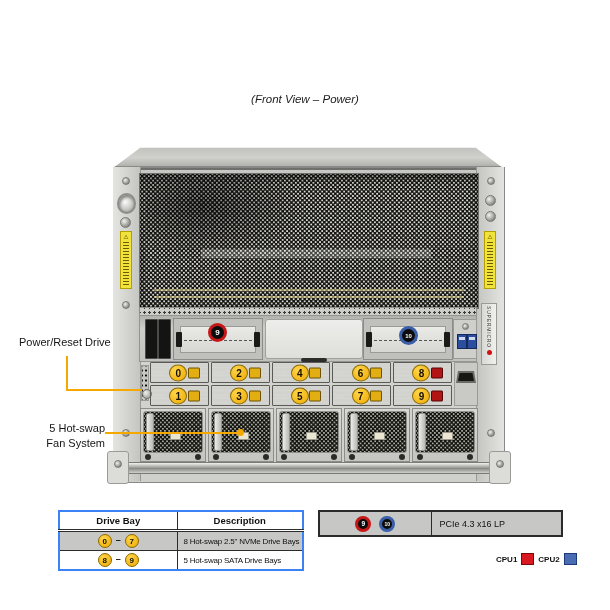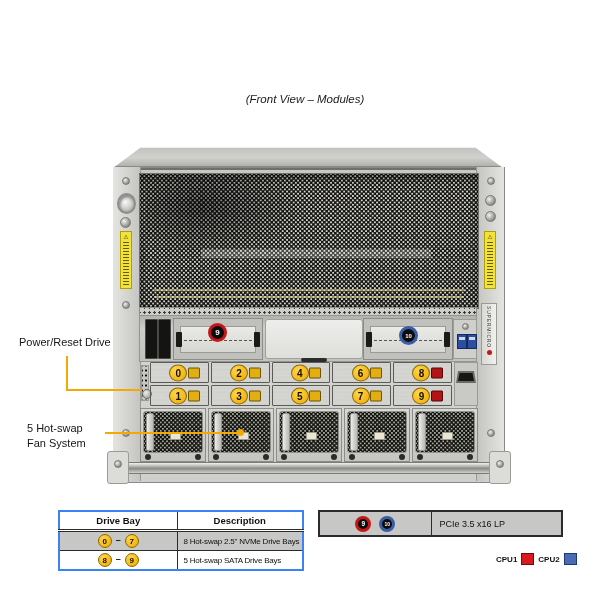--- a/index.html
+++ b/index.html
@@ -173,21 +173,21 @@
         font-size:8px;font-weight:bold;color:#111;}
   .sw{width:11px;height:10px;display:inline-block;}
   .sw.red{background:var(--cpu1,#d81a20);border:1px solid #7a0a0a;}
   .sw.blue{background:var(--cpu2,#4a6cb3);border:1px solid #1c3a7a;}
 </style>
 </head>
 <body>
 
 <div class="page">
 
-  <div class="fv-title">(Front View – Modules)</div>
+  <div class="fv-title">(Front View – Power)</div>
 
   <div class="chassis">
     <div class="lid"></div>
     <div class="front"></div>
 
     <div class="ear left">
       <span class="screw" style="left:9px;top:10px;"></span>
       <div class="ear-hole" style="left:4px;top:26px;"></div>
       <span class="screw big" style="left:7px;top:50px;"></span>
       <div class="warn" style="left:7px;top:64px;">
@@ -357,21 +357,21 @@
     </div>
     <div class="b-ear right">
       <span class="screw" style="left:6px;top:8px;"></span>
     </div>
   </div>
 
   <div class="co-label" style="left:19px;top:336px;">Power/Reset Drive</div>
   <div class="co-line" style="left:66px;top:356px;width:2px;height:35px;"></div>
   <div class="co-line" style="left:66px;top:389px;width:76px;height:2px;"></div>
 
-  <div class="co-label" style="left:27px;top:421px;width:78px;text-align:left;line-height:15px;">
+  <div class="co-label" style="left:27px;top:421px;width:78px;text-align:right;line-height:15px;">
     <div>5 Hot-swap</div>
     <div>Fan System</div>
   </div>
   <div class="co-line" style="left:105px;top:432px;width:135px;height:2px;"></div>
   <div class="co-dot" style="left:237px;top:429px;"></div>
 
   <table class="t-left">
     <colgroup>
         <col class="c1">
         <col class="c2">
@@ -399,21 +399,21 @@
   <table class="t-right">
     <colgroup>
         <col class="c1">
         <col class="c2">
       </colgroup>
     <tbody>
     <tr class="shade">
       <td>
         <span class="slot-badge">9</span><span class="slot-badge blue">10</span>
       </td>
-      <td class="desc">PCIe 3.5 x16 LP</td>
+      <td class="desc">PCIe 4.3 x16 LP</td>
     </tr>
   </tbody>
     </table>
 
   <div class="legend">
     <span>CPU1</span>
     <span class="sw red"></span>
     <span>CPU2</span>
     <span class="sw blue"></span>
   </div>

